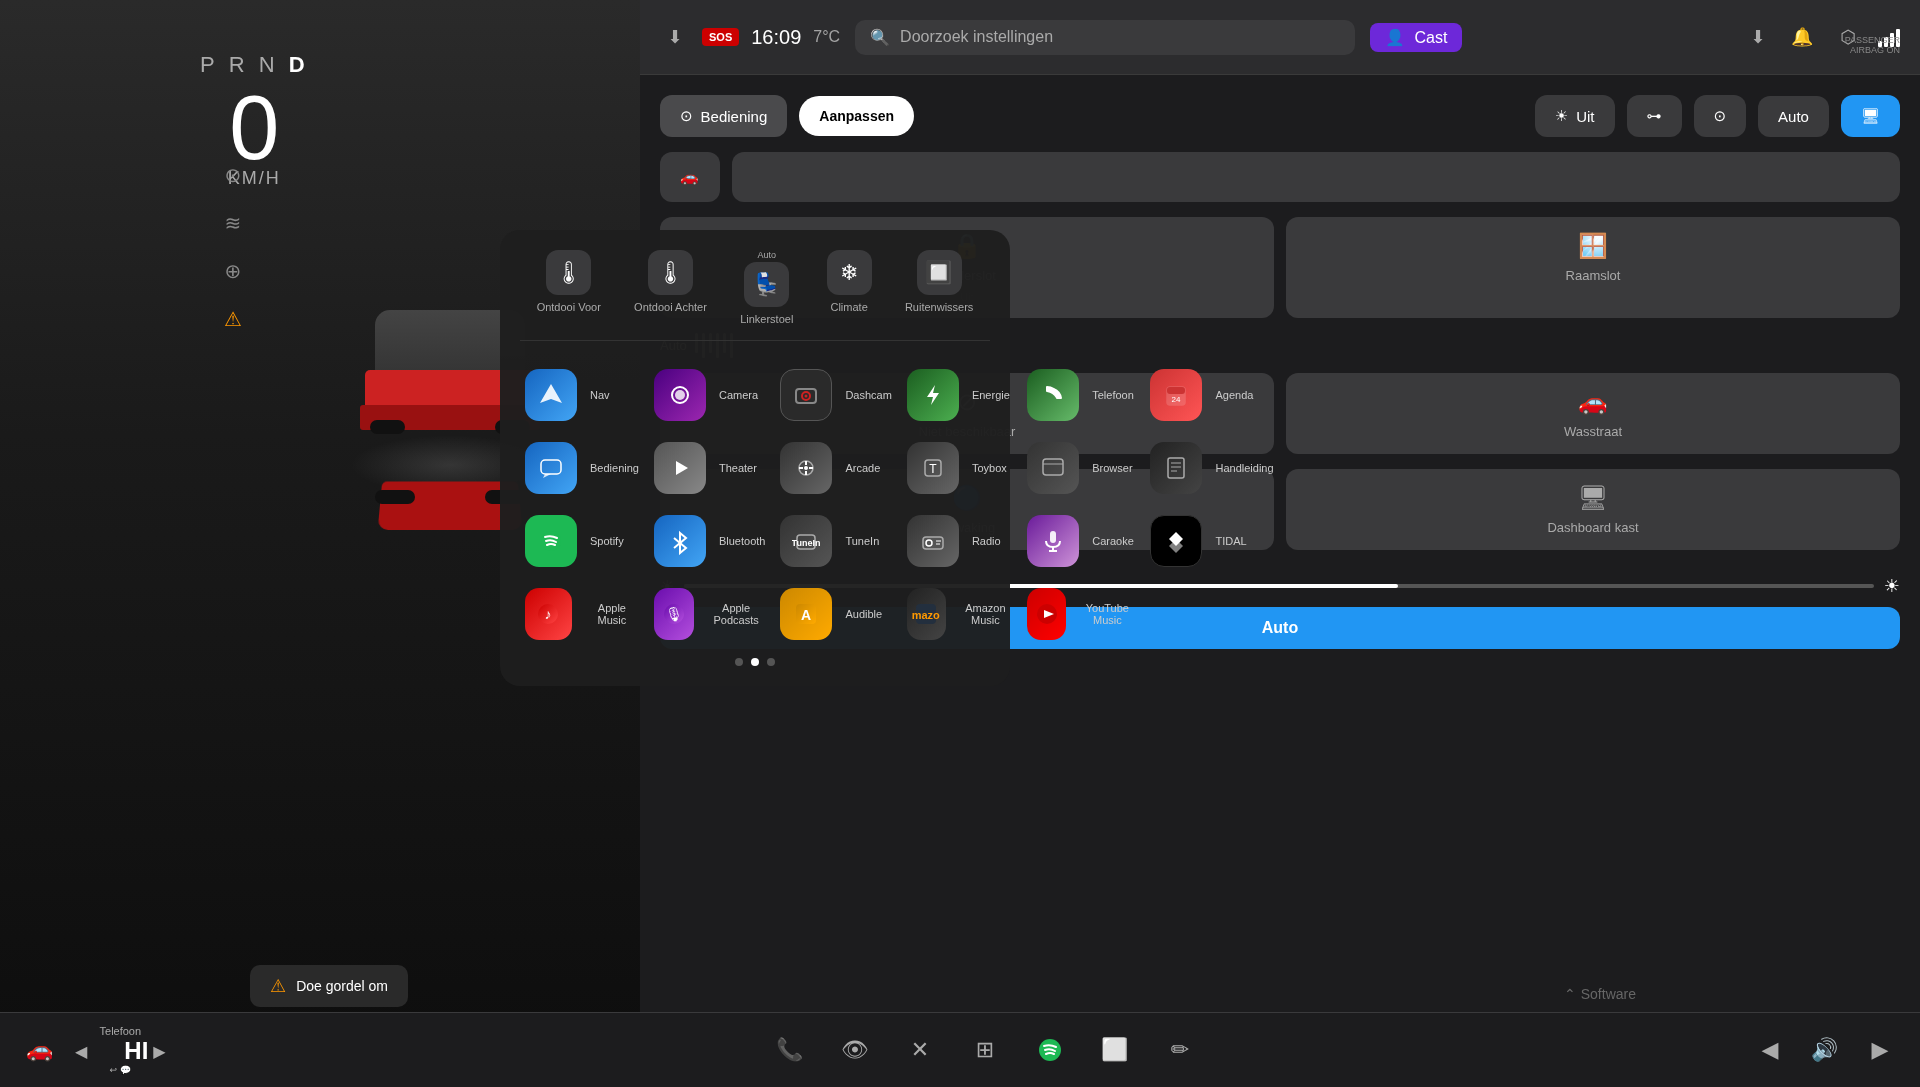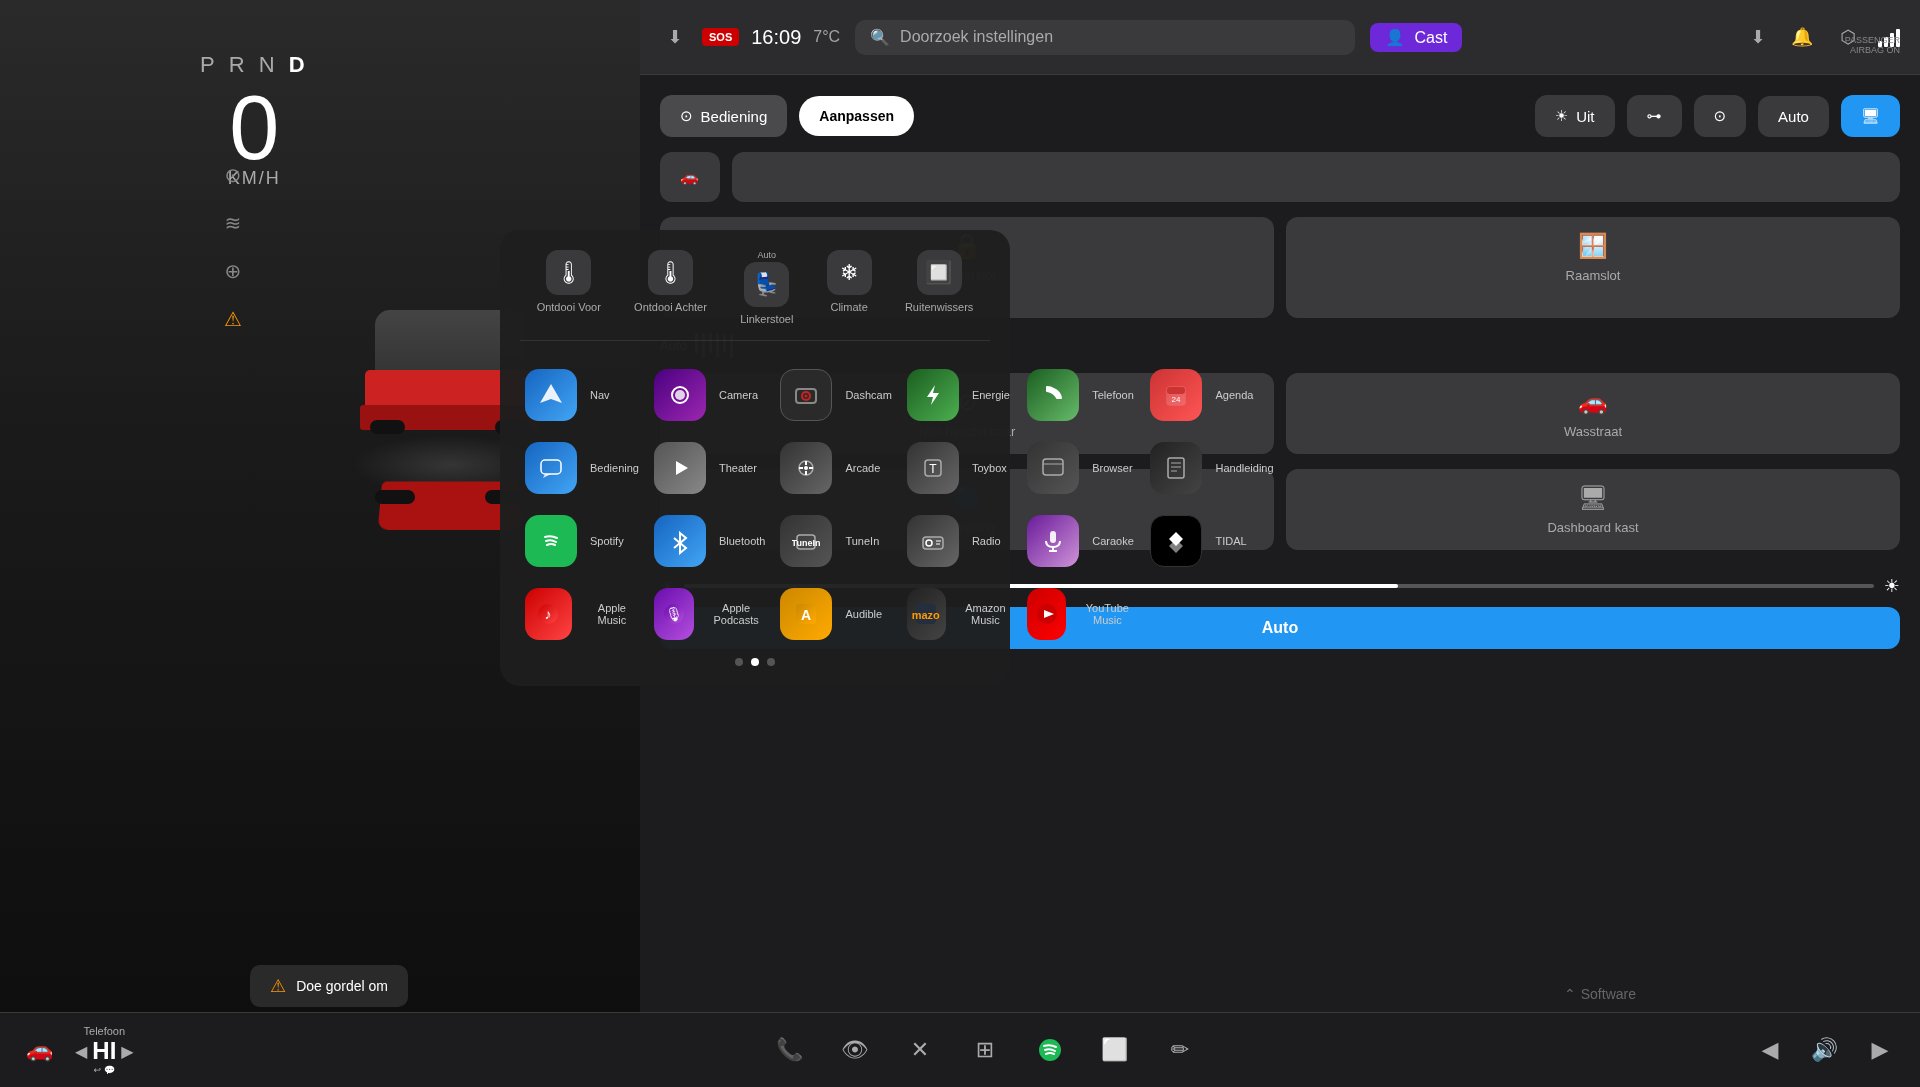--- a/index.html
+++ b/index.html
@@ -973,21 +973,21 @@
   </div>
 </div>
 
 <div class="taskbar">
   <div class="taskbar-left">
     <div class="taskbar-icon">🚗</div>
     <div style="display:flex;flex-direction:column;align-items:center;">
       <span style="color:#aaa;font-size:11px;">Telefoon</span>
       <div style="display:flex;align-items:center;gap:5px;">
         <span style="color:#aaa;cursor:pointer;">◀</span>
-        <span style="color:#fff;font-size:24px;font-weight:700;">HI</span>
+        <span style="color:#fff;font-size:24px;font-weight:700;margin-left:32px;">HI</span>
         <span style="color:#aaa;cursor:pointer;">▶</span>
       </div>
       <div style="display:flex;gap:3px;">
         <span style="color:#aaa;font-size:9px;">↩</span>
         <span style="color:#aaa;font-size:9px;">💬</span>
       </div>
     </div>
   </div>
 
   <div class="taskbar-center">

